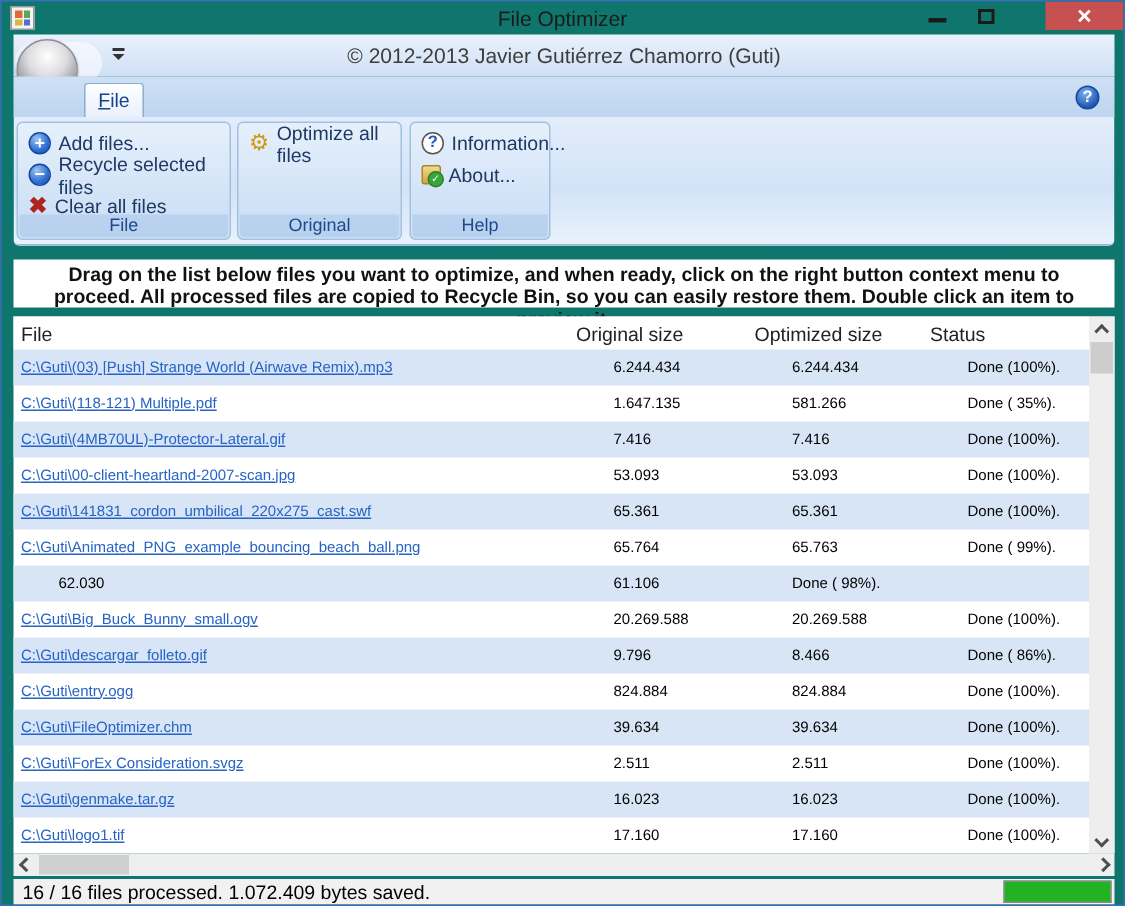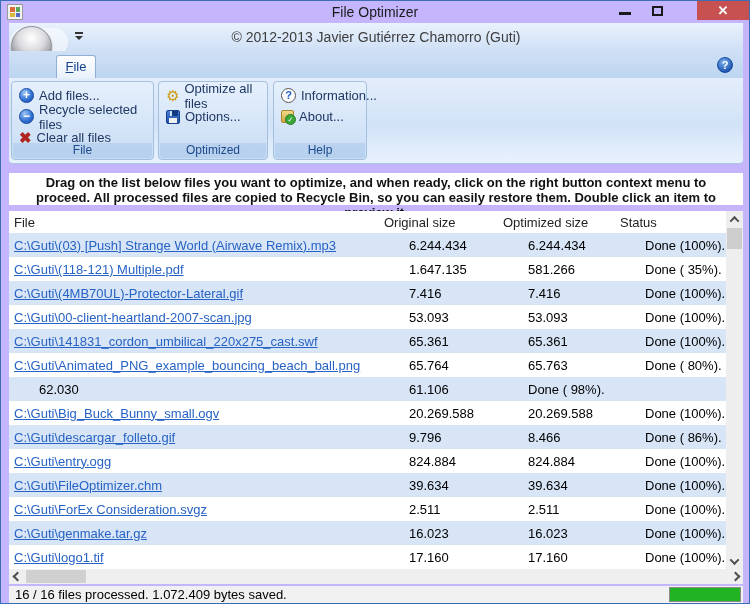--- a/index.html
+++ b/index.html
@@ -1,17 +1,17 @@
 <!DOCTYPE html>
 <html><head>
 <meta charset="utf-8">
 <style>
   * { margin:0; padding:0; box-sizing:border-box; }
   html,body { width:750px; height:604px; font-family:"Liberation Sans", sans-serif; }
-  .window { position:relative; width:750px; height:604px; background:#c4b5fd;
+  .window { position:relative; width:750px; height:604px; background:#0f766e;
             border:1px solid #3a6db4; overflow:hidden; }
 
   
   .titlebar { position:absolute; left:0; top:0; width:100%; height:22px; }
   .app-icon { position:absolute; left:6px; top:3px; width:16px; height:16px;
               background:#f4f4f4; border:1px solid #9a9a9a; display:grid;
               grid-template-columns:1fr 1fr; grid-template-rows:1fr 1fr; padding:2px; gap:1px; }
   .app-icon i { display:block; }
   .app-icon i:nth-child(1){background:#dd6a3a;} .app-icon i:nth-child(2){background:#5aa express85a; background:#5aa85a;}
   .app-icon i:nth-child(3){background:#d8b83a;} .app-icon i:nth-child(4){background:#5a6ac8;}
@@ -87,21 +87,21 @@
                  font-size:13px; font-weight:bold; color:#111; text-align:center;
                  line-height:15px; padding:2px 14px 0; }
 
   
   .list { position:absolute; left:8px; top:210px; width:734px; height:358px; background:#fff; }
   .grid-cols { display:grid; grid-template-columns:370px 119px 117px 1fr; }
   .lv-header { width:717px; height:22px; background:#fff; font-size:13px; color:#222;
                align-items:center; }
   .lv-header > div { padding-left:5px; }
   .rows { position:absolute; left:0; top:22px; width:717px; }
-  .row { height:24px; font-size:13px; align-items:center; }
+  .row { height:24px; font-size:10px; align-items:center; }
   .row.alt { background:#d7e5f6; }
   .row > div { padding-left:5px; overflow:hidden; white-space:pre; }
   .cell-file a { color:#2763c5; text-decoration:underline; cursor:pointer; }
   .cell-num, .cell-status { color:#000;margin-left:25px; }
 
   
   .vscroll { position:absolute; left:717px; top:0; width:17px; height:358px; background:#eeeeee; }
   .sb-btn { position:absolute; width:17px; height:16px; display:flex; align-items:center;
             justify-content:center; }
   .vthumb { position:absolute; left:1px; top:17px; width:15px; height:21px; background:#cdcdcd; }
@@ -173,25 +173,21 @@
         <span class="ico ico-clear">✖</span>
         <span>Clear all files</span>
       </div>
       <div class="grp-label">File</div>
     </div>
     <div class="group grp-optimize">
       <div class="rbtn">
         <span class="ico ico-gear">⚙</span>
         <span>Optimize all files</span>
       </div>
-      <div class="rbtn">
-        <span class="ico ico-floppy"></span>
-        <span>Options...</span>
-      </div>
-      <div class="grp-label">Optimized</div>
+      <div class="grp-label">Original</div>
     </div>
     <div class="group grp-help">
       <div class="rbtn">
         <span class="ico ico-info">?</span>
         <span>Information...</span>
       </div>
       <div class="rbtn">
         <span class="ico ico-about"></span>
         <span>About...</span>
       </div>
@@ -241,21 +237,21 @@
     <div class="cell-file"><a>C:\Guti\141831_cordon_umbilical_220x275_cast.swf</a></div>
     <div class="cell-num">65.361</div>
     <div class="cell-num">65.361</div>
     <div class="cell-status">Done (100%).</div>
   </div>
 
   <div class="row grid-cols">
     <div class="cell-file"><a>C:\Guti\Animated_PNG_example_bouncing_beach_ball.png</a></div>
     <div class="cell-num">65.764</div>
     <div class="cell-num">65.763</div>
-    <div class="cell-status">Done ( 80%).</div>
+    <div class="cell-status">Done ( 99%).</div>
   </div>
 
   <div class="row grid-cols alt">
     <div class="cell-num">62.030</div>
     <div class="cell-num">61.106</div>
     <div class="cell-status">Done ( 98%).</div>
   </div>
 
   <div class="row grid-cols">
     <div class="cell-file"><a>C:\Guti\Big_Buck_Bunny_small.ogv</a></div>

